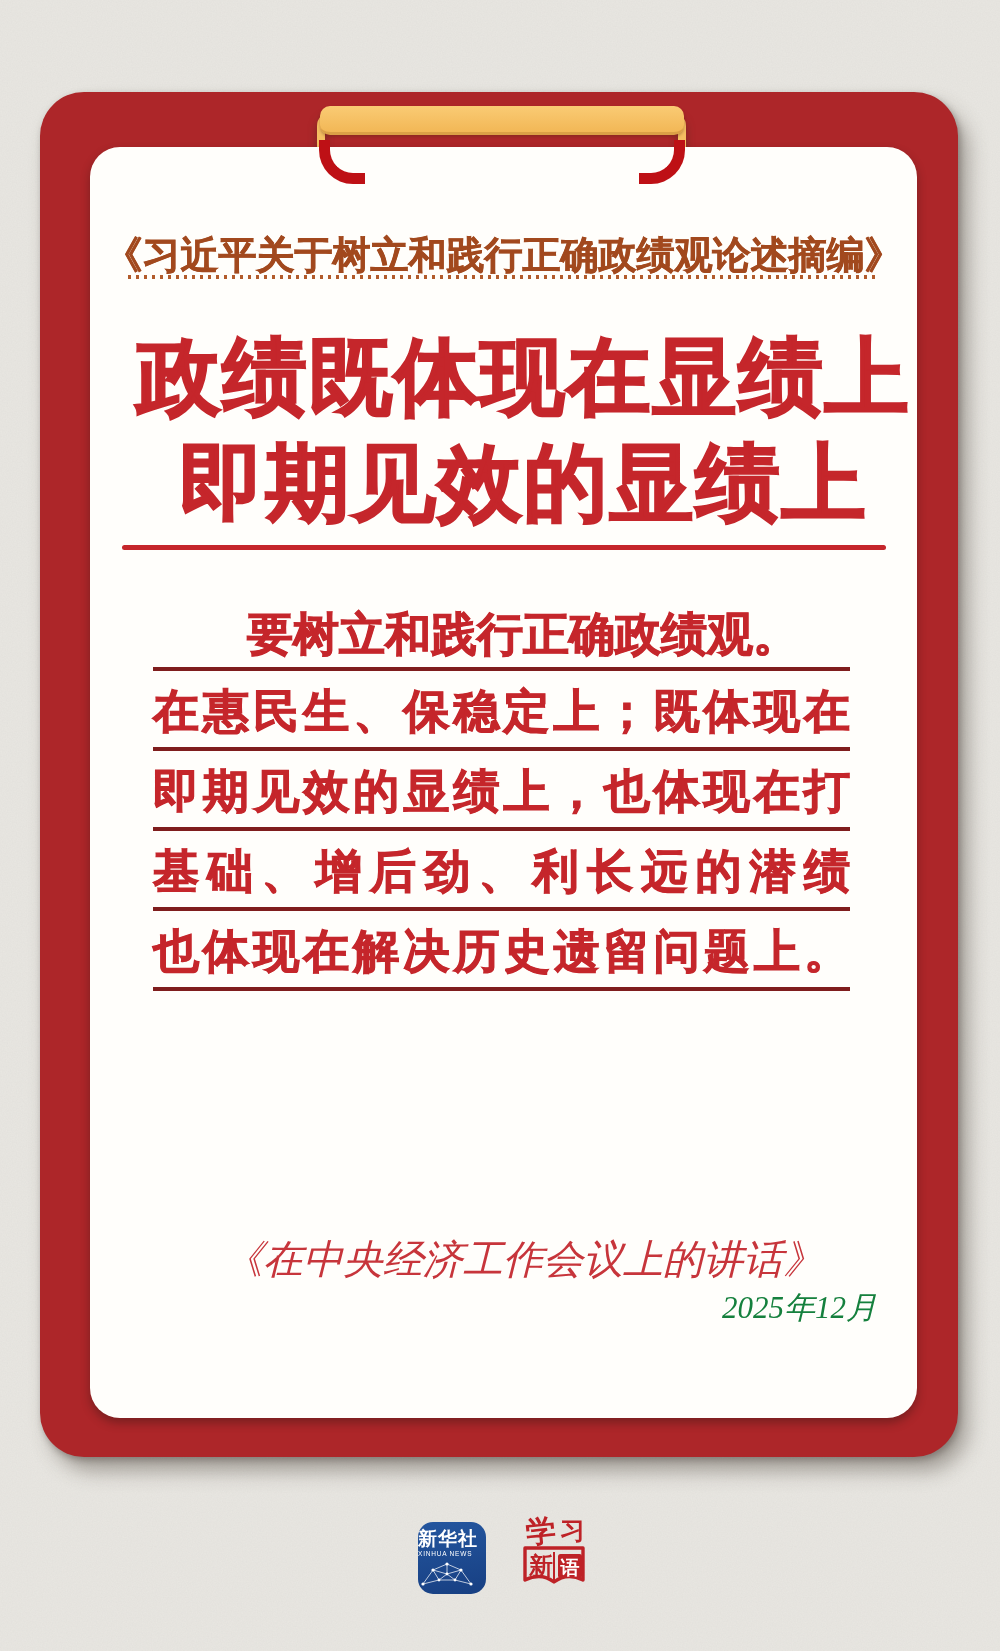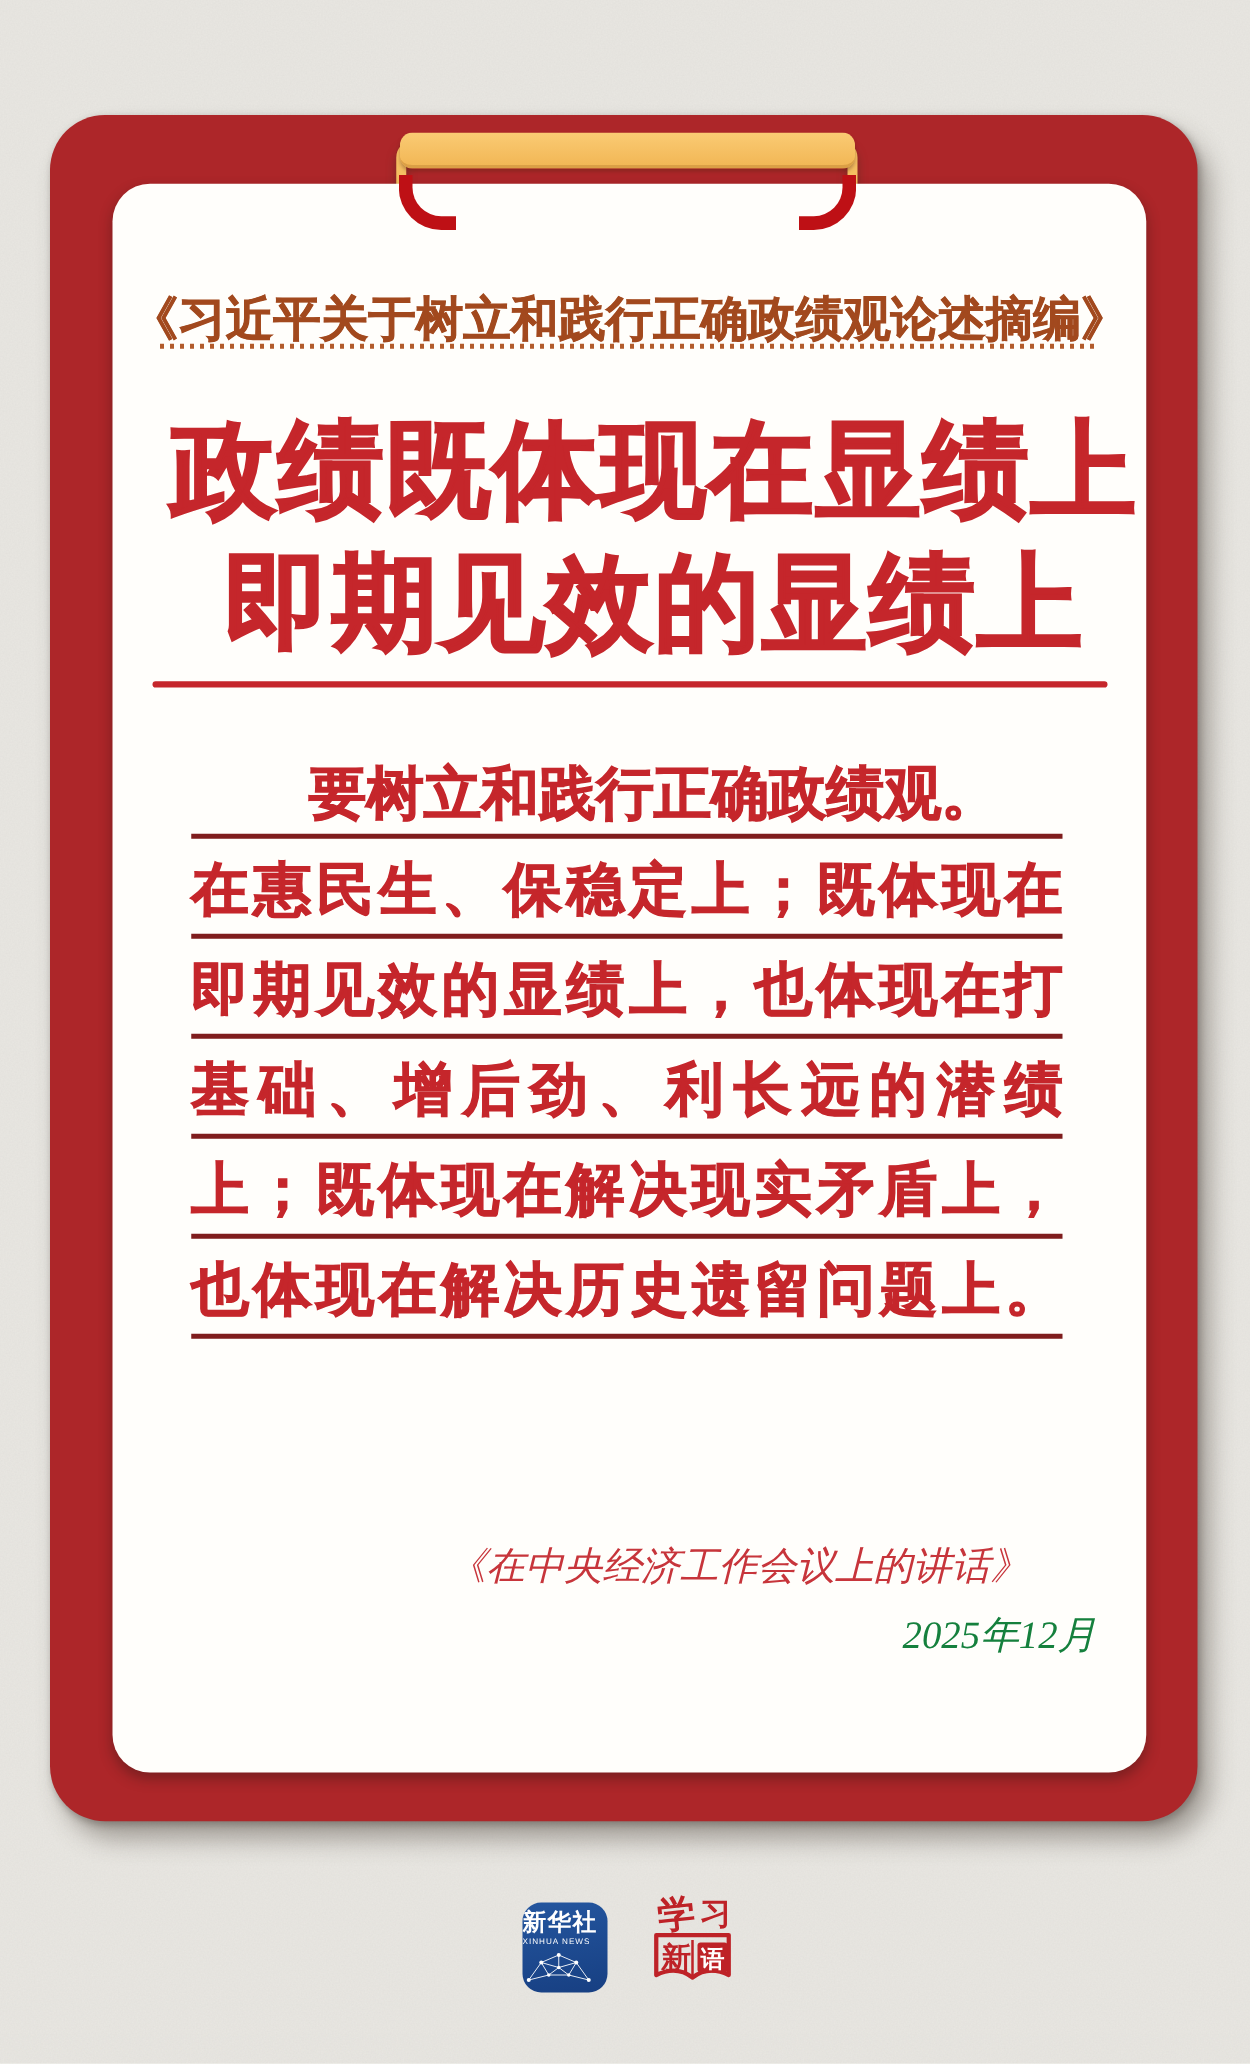--- a/index.html
+++ b/index.html
@@ -57,21 +57,21 @@
   .body-line {
     font-size:46px; height:80px; line-height:80px; border-bottom:4px solid #7f1d1d;
     text-align:justify; text-align-last:justify; -webkit-text-stroke:1px #C5262B;
     white-space:nowrap; overflow:visible;
   }
   .body-line.first { height:96px; line-height:118px; text-align-last:left; text-indent:94px; }
 
   .attribution {
     position:absolute; top:1085px; width:100%; padding-right:94px; text-align:right;
     font-family:"Liberation Serif", serif; font-style:italic;
-    font-size:31px; color:#C7353B;
+    font-size:40px; color:#C7353B;
   }
   .quote-date {
     position:absolute; top:1140px; width:100%; padding-right:40px; text-align:right;
     font-family:"Liberation Serif", serif; font-style:italic;
     font-size:31px; color:#15803d;
   }
 
   
   .xinhua-logo {
     position:absolute; left:418px; top:1522px; width:68px; height:72px; z-index:2;
@@ -111,21 +111,20 @@
       <div>即期见效的显绩上</div>
     </div>
 
     <div class="title-divider"></div>
 
     <div class="quote-body">
       <div class="body-line first">要树立和践行正确政绩观。</div>
       <div class="body-line">在惠民生、保稳定上；既体现在</div>
       <div class="body-line">即期见效的显绩上，也体现在打</div>
       <div class="body-line">基础、增后劲、利长远的潜绩</div>
-      <div class="body-line">上；既体现在解决现实矛盾上，</div>
       <div class="body-line">也体现在解决历史遗留问题上。</div>
     </div>
 
     <div class="attribution">《在中央经济工作会议上的讲话》</div>
     <div class="quote-date">2025年12月</div>
   </div>
 </div>
 
 <div class="xinhua-logo">
   <div class="xinhua-cn">新华社</div>

